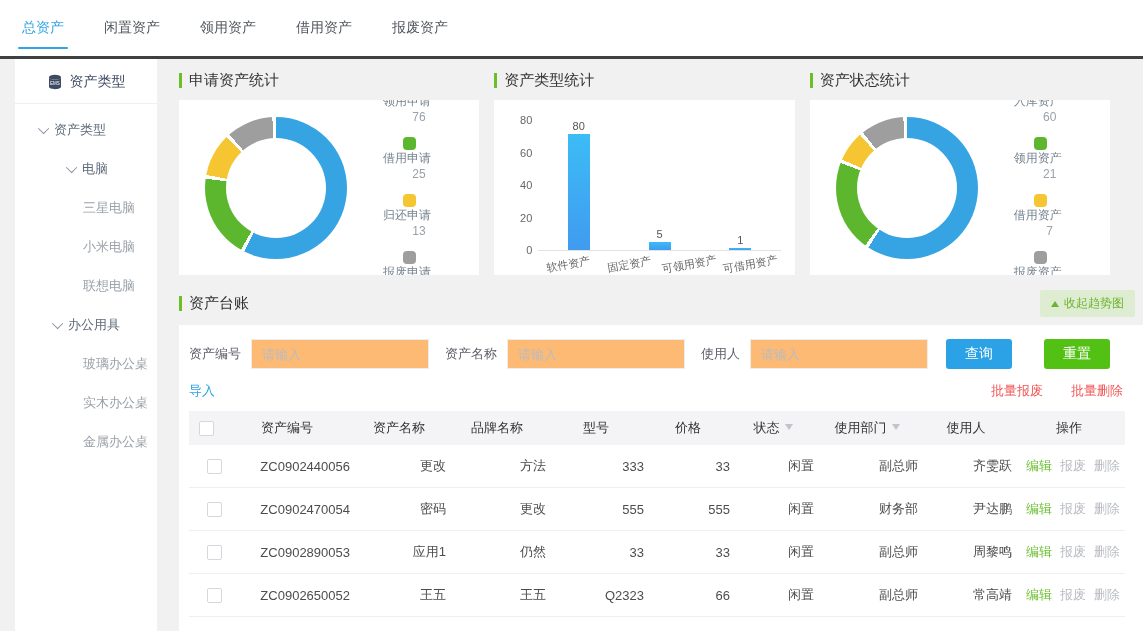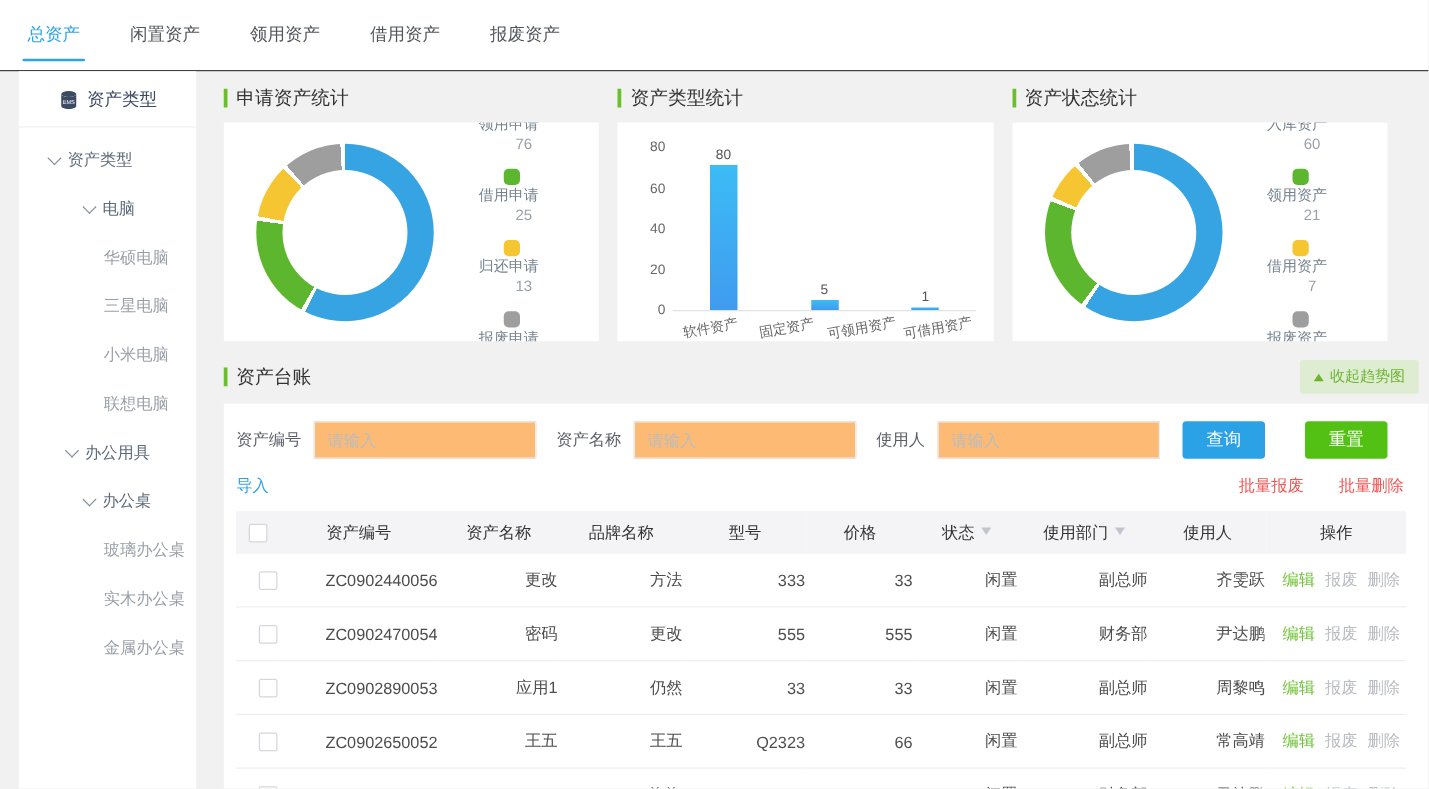--- a/index.html
+++ b/index.html
@@ -1,20 +1,20 @@
 <!DOCTYPE html>
 <html><head>
 <meta charset="utf-8">
 <style>
   html,body{margin:0;padding:0;}
   body{font-family:"Liberation Sans","DejaVu Sans",sans-serif;background:#f1f1f1;}
   .page{width:1143px;height:631px;overflow:hidden;background:#f1f1f1;position:relative;}
 
   
-  .tabbar{height:56px;background:#fff;border-bottom:1px solid #404040;display:flex;align-items:stretch;padding-left:8px;}
+  .tabbar{height:56px;background:#fff;border-bottom:3px solid #404040;display:flex;align-items:stretch;padding-left:8px;}
   .tab{display:flex;align-items:center;padding:0 14px;margin-right:12px;font-size:14px;color:#51565d;cursor:pointer;position:relative;}
   .tab.active{color:#2ea3e6;}
   .tab.active::after{content:"";position:absolute;left:10px;right:10px;bottom:7px;height:2px;background:#2ea3e6;border-radius:1px;}
 
   .main{display:flex;height:574px;}
 
   
   .sidebar{width:142px;margin-left:15px;background:#fff;flex:none;}
   .sidebar-header{display:flex;align-items:center;justify-content:center;gap:7px;padding:14px 0 12px;border-bottom:1px solid #f0f0f0;font-size:14px;color:#3d4a63;}
   .tree{padding-top:6px;}
@@ -100,26 +100,24 @@
         <svg width="16" height="16" viewBox="0 0 16 16">
           <ellipse cx="8" cy="3.2" rx="6" ry="2.4" fill="#3d4a63"></ellipse>
           <path d="M2 3.2v9.6c0 1.3 2.7 2.4 6 2.4s6-1.1 6-2.4V3.2c0 1.3-2.7 2.4-6 2.4S2 4.5 2 3.2z" fill="#3d4a63"></path>
           <text x="8" y="11" font-size="4.5" fill="#fff" text-anchor="middle" font-family="Liberation Sans, sans-serif">EMS</text>
         </svg>
         <span>资产类型</span>
       </div>
       <div class="tree" id="tree">
           <div class="tree-item" style="padding-left: 26px;"><i class="chev"></i><span>资产类型</span></div>
           <div class="tree-item" style="padding-left: 54px;"><i class="chev"></i><span>电脑</span></div>
-          <div class="tree-item leaf" style="padding-left: 68px;"><span>华硕电脑</span></div>
           <div class="tree-item leaf" style="padding-left: 68px;"><span>三星电脑</span></div>
           <div class="tree-item leaf" style="padding-left: 68px;"><span>小米电脑</span></div>
           <div class="tree-item leaf" style="padding-left: 68px;"><span>联想电脑</span></div>
           <div class="tree-item" style="padding-left: 40px;"><i class="chev"></i><span>办公用具</span></div>
-          <div class="tree-item" style="padding-left: 54px;"><i class="chev"></i><span>办公桌</span></div>
           <div class="tree-item leaf" style="padding-left: 68px;"><span>玻璃办公桌</span></div>
           <div class="tree-item leaf" style="padding-left: 68px;"><span>实木办公桌</span></div>
           <div class="tree-item leaf" style="padding-left: 68px;"><span>金属办公桌</span></div>
         </div>
     </aside>
 
     <section class="content">
 
       <div class="charts-row" id="charts">
           <div class="chart-col">

